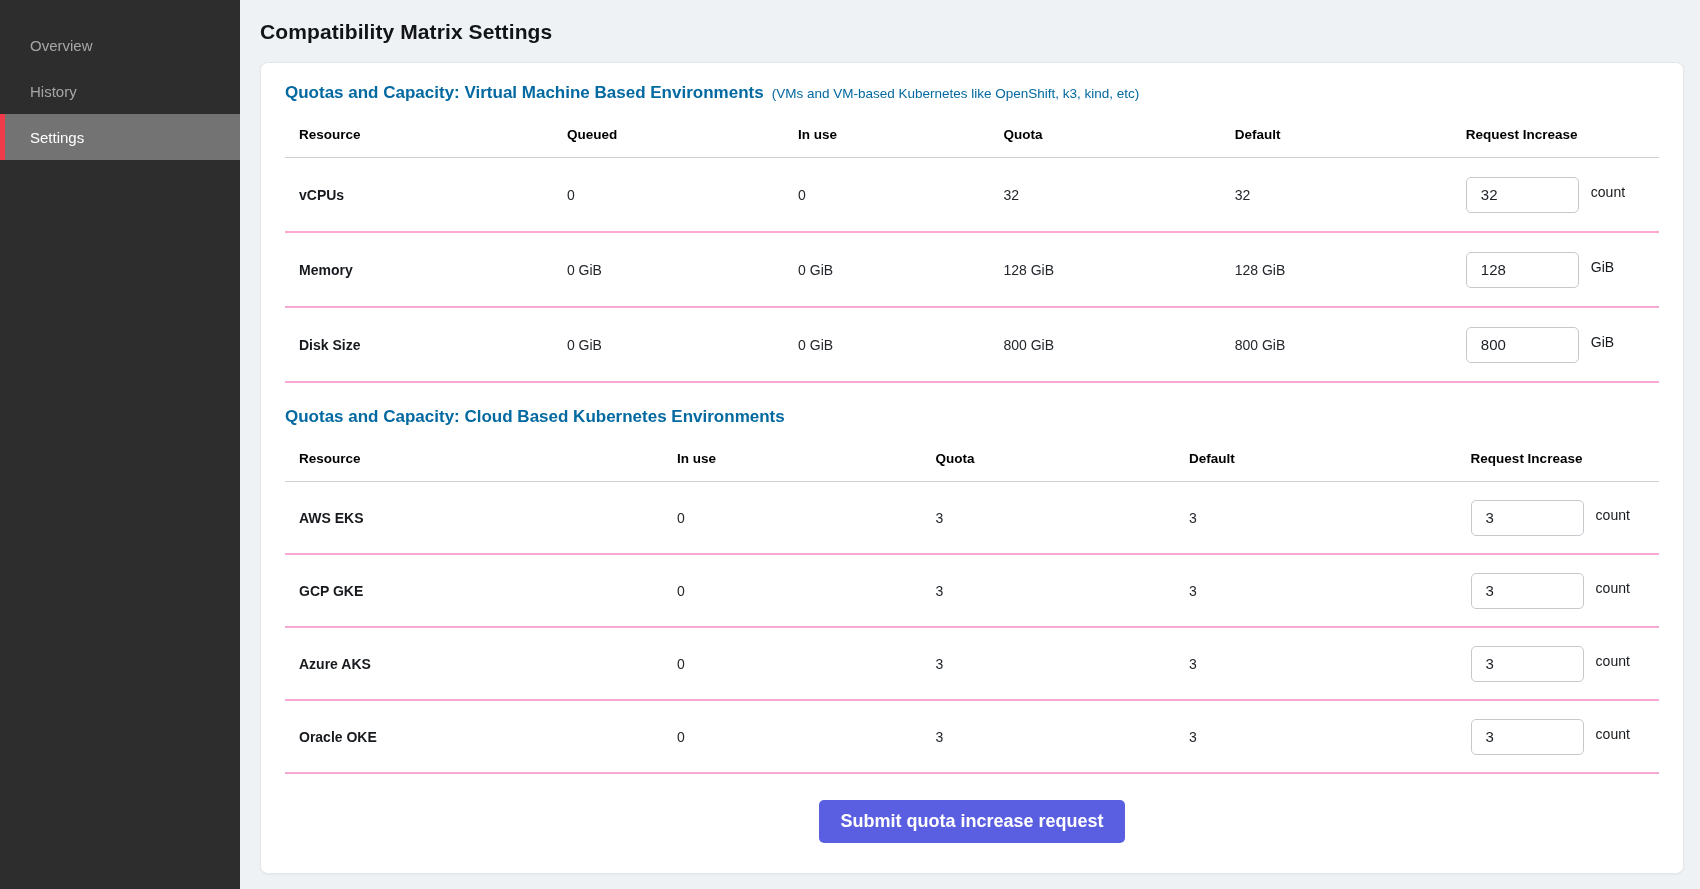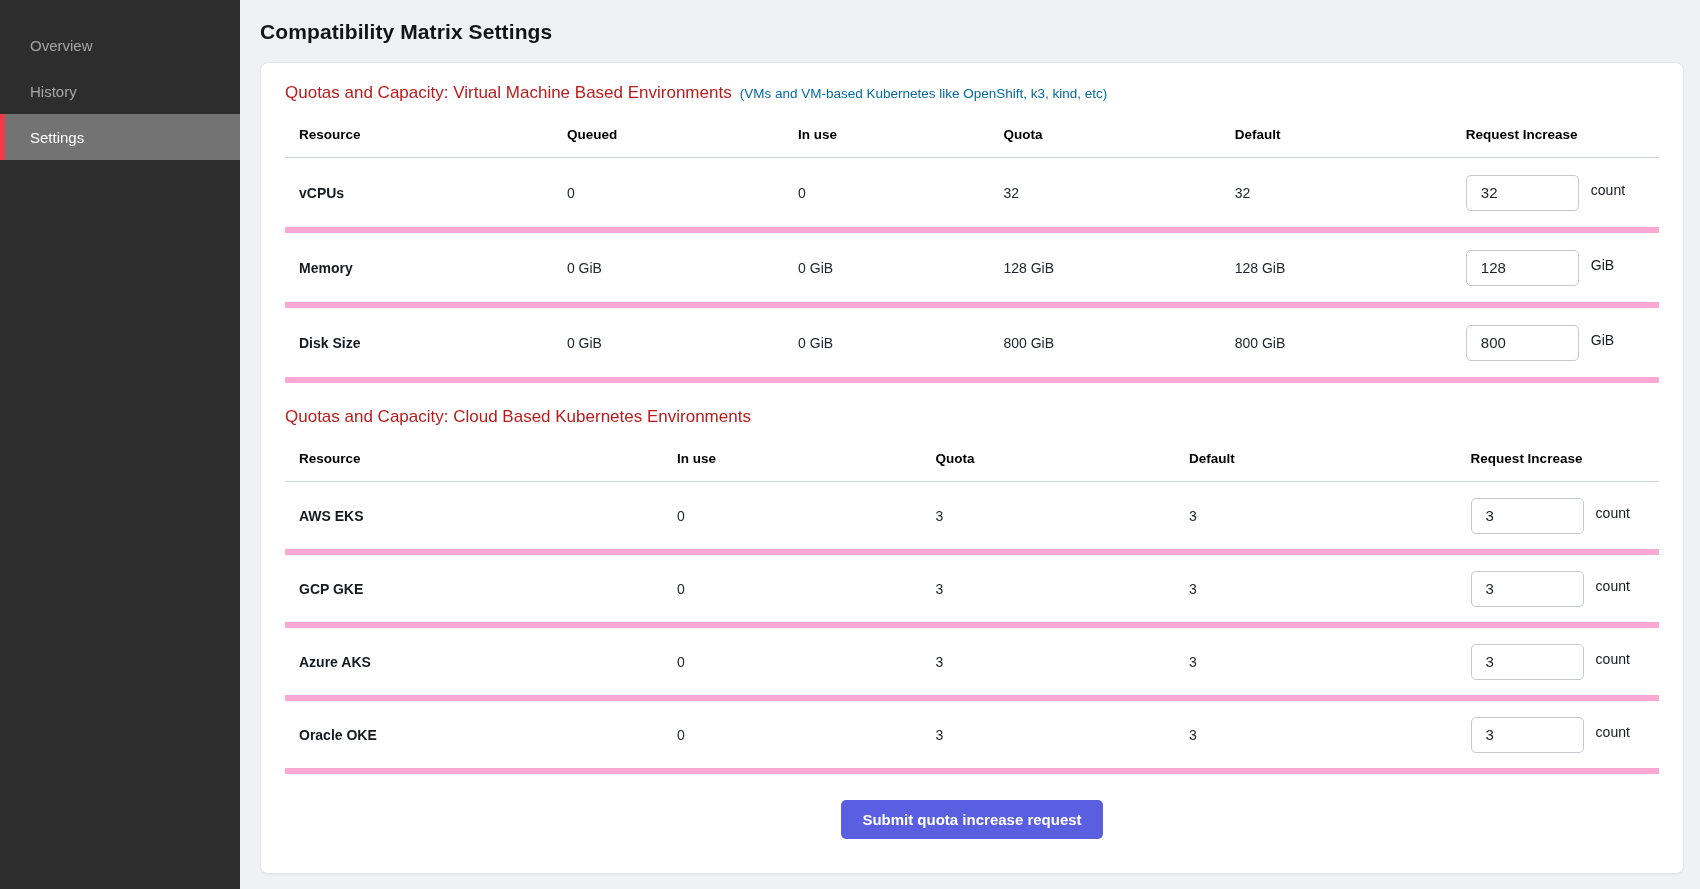--- a/index.html
+++ b/index.html
@@ -50,42 +50,42 @@
   .card {
     background: #ffffff;
     border: 1px solid #e4e7ea;
     border-radius: 8px;
     box-shadow: 0 1px 2px rgba(20,30,40,0.04);
     padding: 18px 24px 18px 24px;
     height: 812px;
   }
 
   .section-head { display: flex; align-items: baseline; gap: 8px; margin-top: 2px; }
-  .section-title { font-size: 17px; font-weight: 400; color: #b91c1c; }
+  .section-title { font-size: 17px; font-weight: 700; color: #0369a1; }
   .section-sub   { font-size: 13.5px; color: #0369a1; font-weight: 400; }
 
   
   .thead, .trow {
     display: grid;
     padding-left: 14px;
     align-items: center;
   }
   .t1 { grid-template-columns: 19.7% 17% 15.1% 17% 17% auto; }
   .t2 { grid-template-columns: 27.8% 19% 18.65% 20.7% auto; }
 
   .thead {
     margin-top: 20px;
     padding-top: 4px; padding-bottom: 15px;
     border-bottom: 1px solid #ccd1d5;
   }
   .thead .hcell { font-size: 13.5px; font-weight: 700; color: #000000; }
 
   .trow {
     height: 75px;
-    border-bottom: 6px solid #f9a8d4;
+    border-bottom: 2px solid #f9a8d4;
   }
   .t2 .trow, .trow.t2 { height: 73px; }
   .cell { font-size: 14px; color: #23272c; }
   .cell.resource { font-weight: 700; color: #16191d; }
 
   .request-cell { display: flex; align-items: center; gap: 12px; }
   .qinput {
     width: 113px; height: 36px;
     border: 1px solid #c5c9cd;
     border-radius: 5px;
@@ -100,21 +100,21 @@
 
   .sec2-title { margin-top: 24px; }
 
   
   .footer { display: flex; justify-content: center; margin-top: 26px; }
   .submit-btn {
     background: #5a5fe2;
     color: #ffffff;
     border: none;
     border-radius: 5px;
-    font-size: 15px;
+    font-size: 18px;
     font-weight: 700;
     font-family: "Liberation Sans", "DejaVu Sans", sans-serif;
     padding: 11px 21px;
     cursor: pointer;
   }
 </style>
 </head>
 <body>
 
 <div class="app">

